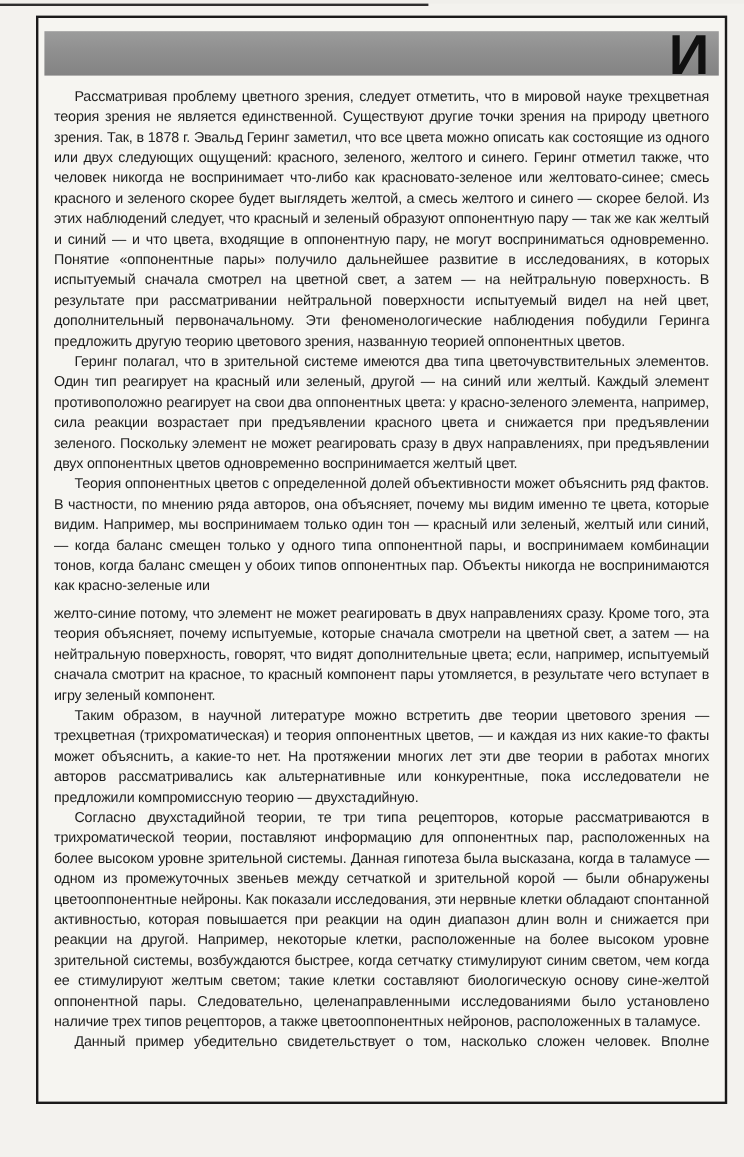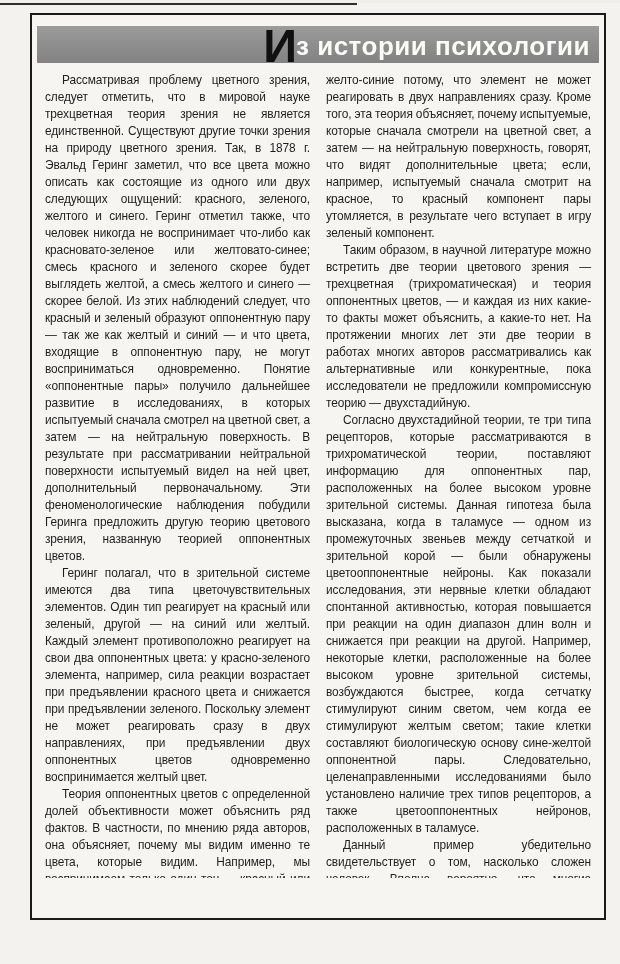--- a/index.html
+++ b/index.html
@@ -73,24 +73,25 @@
   }
   .article-title {
     margin: 14px 0 0 0;
     text-align: center;
     font-size: 15px;
     font-weight: bold;
     color: #161616;
   }
   .cols {
     display: flex;
-    gap: 16px;
+    gap: 6px;
     padding: 9px 13px 0 13px;
     height: 806px;
     overflow: hidden;
+    flex-direction: column;
   }
   .col {
     flex: 1 1 0;
     min-width: 0;
   }
   .col p {
     margin: 0;
     font-size: 11.9px;
     line-height: 17px;
     color: #1e1e1e;
@@ -104,21 +105,20 @@
 <body>
 
 <div class="page">
 
   <div class="headrule"></div>
 
   <section class="box">
 
     <div class="banner">
       <span class="cap">И</span>
-        <span class="rest">з истории психологии</span>
     </div>
 
 
     <div class="cols">
       <div class="col">
         <p class="indent">Рассматривая проблему цветного зрения, следует отметить, что в мировой науке трехцветная теория зрения не является единственной. Существуют другие точки зрения на природу цветного зрения. Так, в 1878 г. Эвальд Геринг заметил, что все цвета можно описать как состоящие из одного или двух следующих ощущений: красного, зеленого, желтого и синего. Геринг отметил также, что человек никогда не воспринимает что-либо как красновато-зеленое или желтовато-синее; смесь красного и зеленого скорее будет выглядеть желтой, а смесь желтого и синего — скорее белой. Из этих наблюдений следует, что красный и зеленый образуют оппонентную пару — так же как желтый и синий — и что цвета, входящие в оппонентную пару, не могут восприниматься одновременно. Понятие «оппонентные пары» получило дальнейшее развитие в исследованиях, в которых испытуемый сначала смотрел на цветной свет, а затем — на нейтральную поверхность. В результате при рассматривании нейтральной поверхности испытуемый видел на ней цвет, дополнительный первоначальному. Эти феноменологические наблюдения побудили Геринга предложить другую теорию цветового зрения, названную теорией оппонентных цветов.</p>
         <p class="indent">Геринг полагал, что в зрительной системе имеются два типа цветочувствительных элементов. Один тип реагирует на красный или зеленый, другой — на синий или желтый. Каждый элемент противоположно реагирует на свои два оппонентных цвета: у красно-зеленого элемента, например, сила реакции возрастает при предъявлении красного цвета и снижается при предъявлении зеленого. Поскольку элемент не может реагировать сразу в двух направлениях, при предъявлении двух оппонентных цветов одновременно воспринимается желтый цвет.</p>
         <p class="indent">Теория оппонентных цветов с определенной долей объективности может объяснить ряд фактов. В частности, по мнению ряда авторов, она объясняет, почему мы видим именно те цвета, которые видим. Например, мы воспринимаем только один тон — красный или зеленый, желтый или синий, — когда баланс смещен только у одного типа оппонентной пары, и воспринимаем комбинации тонов, когда баланс смещен у обоих типов оппонентных пар. Объекты никогда не воспринимаются как красно-зеленые или</p>
       </div>
       <div class="col">

